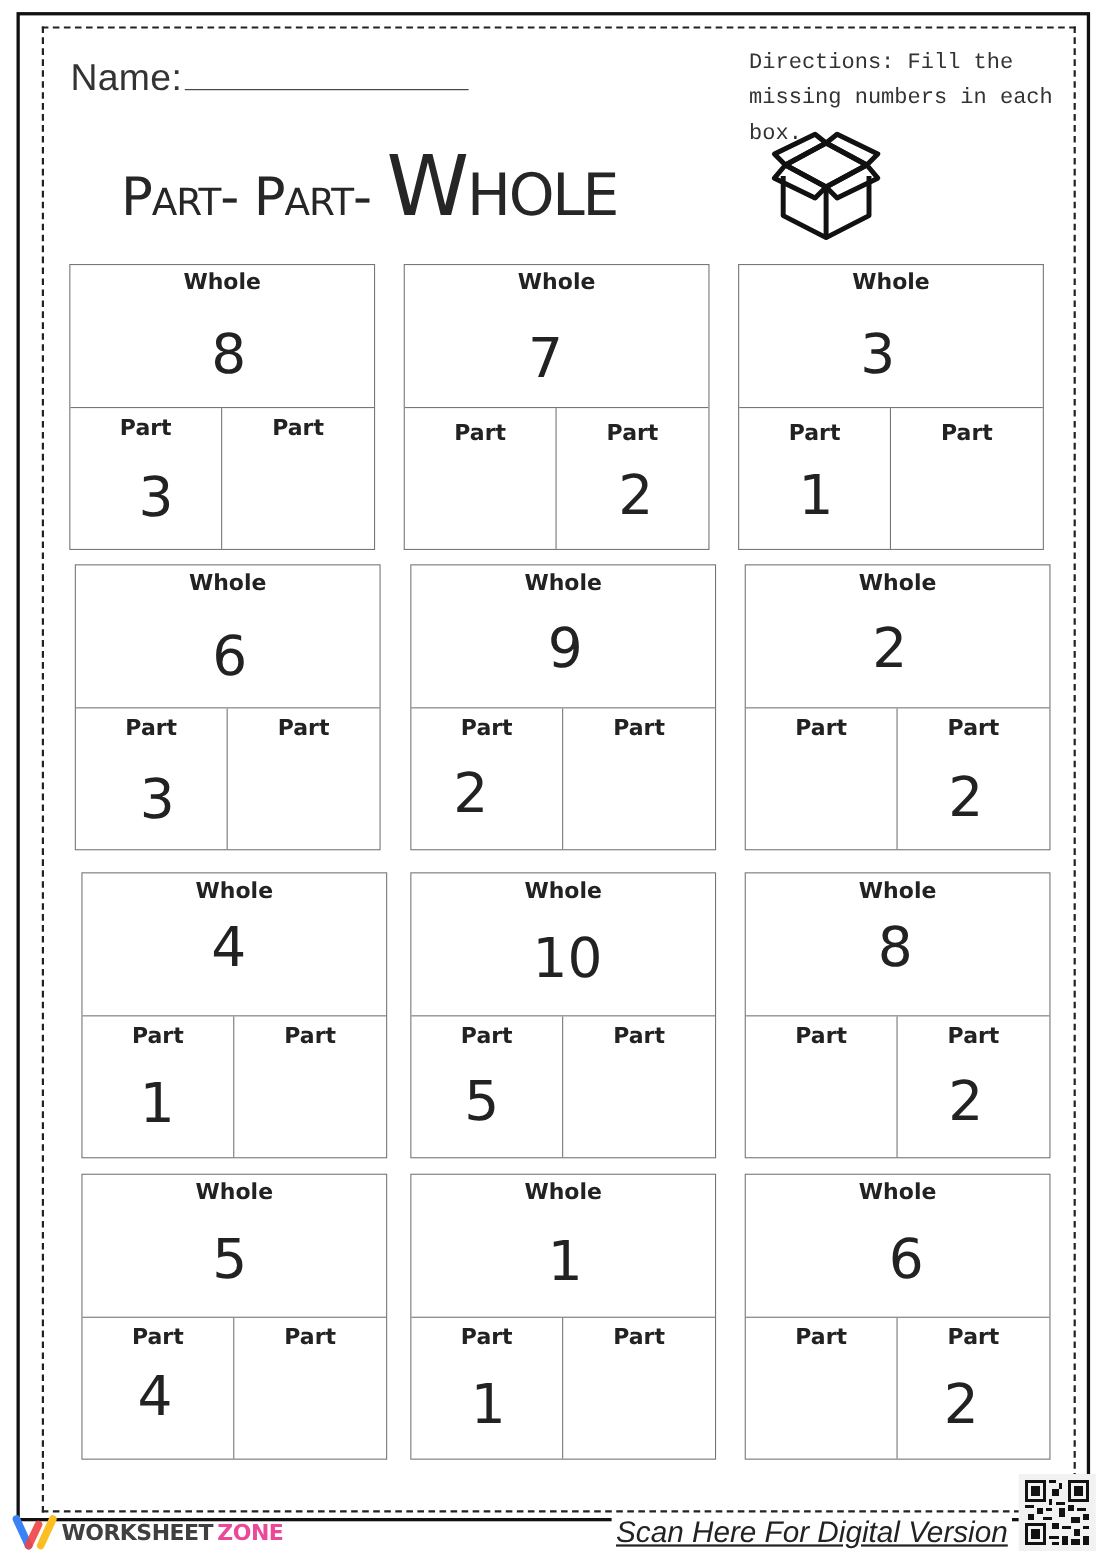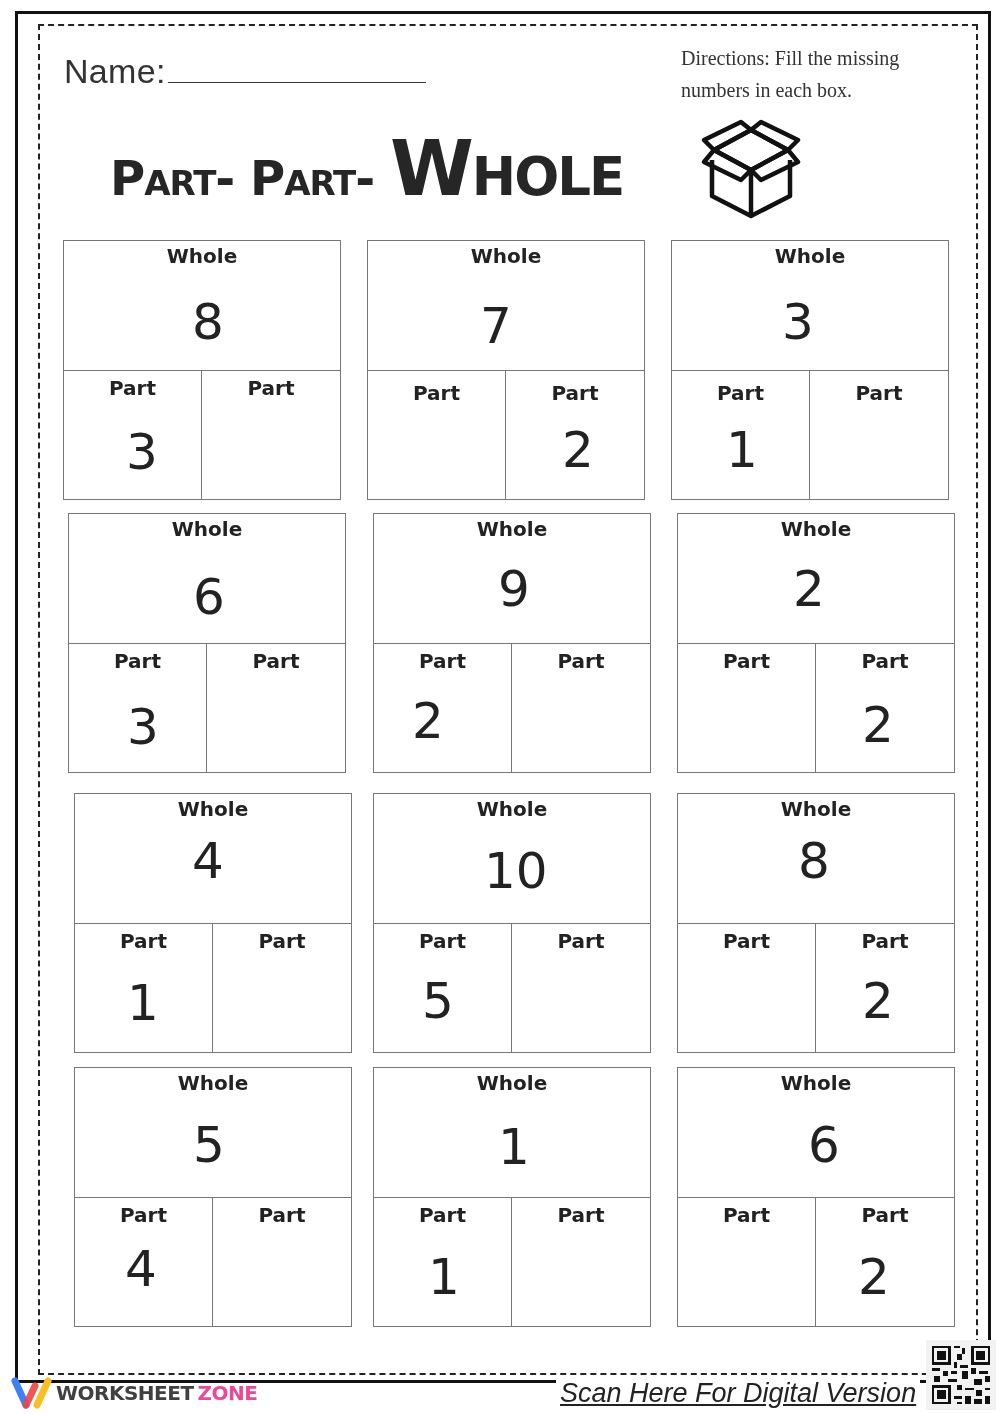--- a/index.html
+++ b/index.html
@@ -4,23 +4,23 @@
 <style>
   html, body { margin: 0; padding: 0; background: #ffffff; }
   body { width: 1000px; height: 1414px; position: relative; overflow: hidden; font-family: "DejaVu Sans", sans-serif; color: #222; }
 
   .outer-border { position: absolute; left: 15px; top: 11px; width: 976px; height: 1372px; border: 3px solid #111; box-sizing: border-box; }
   .inner-dashed { position: absolute; left: 38px; top: 24px; width: 940px; height: 1351px; border: 2px dashed #222; box-sizing: border-box; }
 
   .name-label { position: absolute; left: 64px; top: 52px; font-family: Liberation Sans, sans-serif; font-size: 34px; color: #333; letter-spacing: 0.3px; }
   .name-line { display: inline-block; width: 258px; border-bottom: 1.5px solid #333; margin-left: 2px; height: 24px; vertical-align: baseline; }
 
-  .directions { position: absolute; left: 681px; top: 42px; width: 290px; font-family: Liberation Serif, serif; font-size: 20px; line-height: 32px; color: #333; }
-
-  .title { position: absolute; left: 110px; top: 124px; font-family: "DejaVu Sans", sans-serif; font-weight: bold; color: #262626; white-space: nowrap; letter-spacing: -1px; }
+  .directions { position: absolute; left: 681px; top: 42px; width: 290px; font-family: Liberation Mono, monospace; font-size: 20px; line-height: 32px; color: #333; }
+
+  .title { position: absolute; left: 110px; top: 124px; font-family: "DejaVu Sans", sans-serif; font-weight: normal; color: #262626; white-space: nowrap; letter-spacing: -1px; }
   .title .small { font-size: 48px; font-variant: small-caps; }
   .title .big { font-size: 76px; font-variant: small-caps; letter-spacing: -2px; }
 
   .box-icon { position: absolute; left: 698px; top: 112px; width: 106px; height: 108px; }
 
   .pbox { position: absolute; width: 278px; height: 260px; border: 1.5px solid #777; box-sizing: border-box; }
   .pbox .whole { position: absolute; left: 0; top: 0; width: 100%; height: 130px; border-bottom: 1.5px solid #777; box-sizing: border-box; }
   .pbox .part { position: absolute; top: 130px; width: 50%; height: 128px; box-sizing: border-box; }
   .pbox .part.left { left: 0; border-right: 1.5px solid #777; }
   .pbox .part.right { right: 0; }

